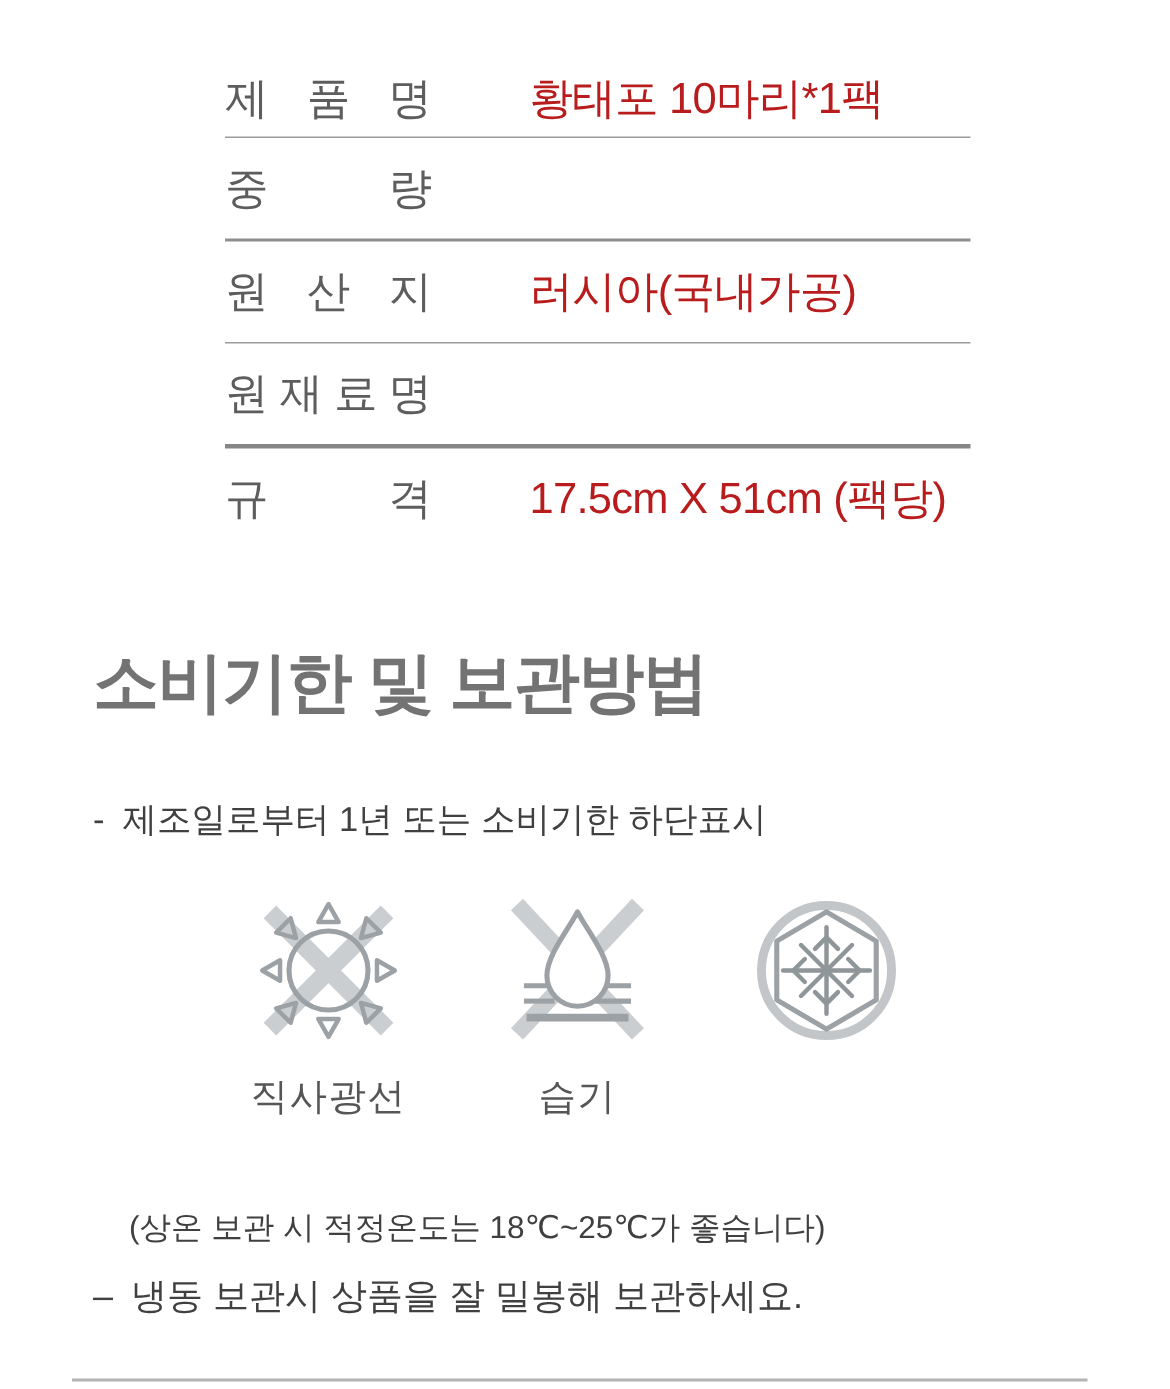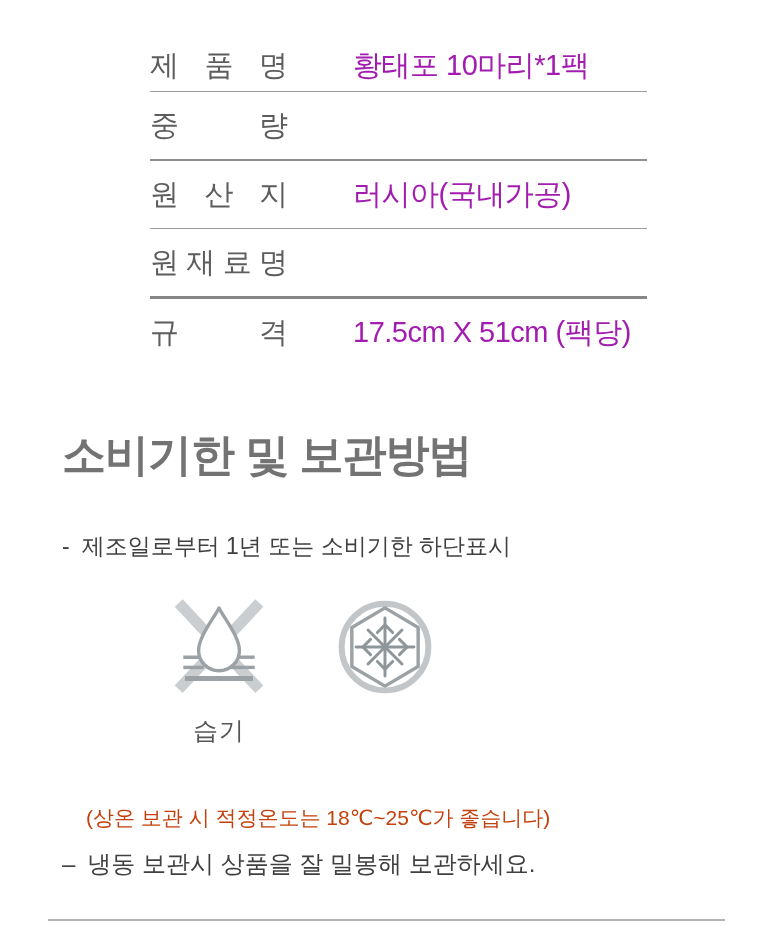--- a/index.html
+++ b/index.html
@@ -15,36 +15,36 @@
   .spec-row{display:flex;align-items:center;height:67px;white-space:nowrap;}
   .spec-row.first{height:51px;}
   .spec-row.thin{border-bottom:1px solid #9c9c9c;}
   .spec-row.mid{border-bottom:2px solid #8e8e8e;}
   .spec-row.thick{border-bottom:3px solid #868686;}
   .spec-label{
     width:138px;display:flex;justify-content:space-between;
     font-size:29px;color:#5d5d5d;flex-shrink:0;
   }
   .spec-value{
-    margin-left:65px;font-size:29px;color:#a21caf;font-weight:500;
+    margin-left:65px;font-size:29px;color:#b91c1c;font-weight:500;
     letter-spacing:-0.5px;
   }
 
   
   .section-title{
     position:absolute;left:62px;top:426px;
     font-size:44px;font-weight:700;color:#737373;letter-spacing:-1px;
   }
 
   
   .note{position:absolute;left:62px;white-space:nowrap;color:#404040;}
   .note .dash{display:inline-block;margin-right:12px;}
   .note-shelf{top:531px;font-size:23px;}
   .note-storage{top:770px;font-size:23px;}
-  .note-sub{position:absolute;left:86px;top:804px;font-size:21px;color:#c2410c;white-space:nowrap;}
+  .note-sub{position:absolute;left:86px;top:804px;font-size:21px;color:#404040;white-space:nowrap;}
   .note-frozen{top:848px;font-size:24px;}
 
   
   .icons-row{position:absolute;left:160px;top:596px;display:flex;gap:48px;}
   .icon-block{width:118px;display:flex;flex-direction:column;align-items:center;}
   .icon-block svg{width:102px;height:102px;display:block;}
   .icon-label{
     margin-top:16px;font-size:25px;color:#565656;font-weight:500;letter-spacing:1px;
   }
 
@@ -99,20 +99,40 @@
   </div>
 
   <div class="section-title">소비기한 및 보관방법</div>
 
   <div class="note note-shelf">
     <span class="dash">-</span><span>제조일로부터 1년 또는 소비기한 하단표시</span>
   </div>
 
   <div class="icons-row">
 
+    <div class="icon-block">
+      <svg viewBox="0 0 120 120">
+        <g stroke="#cbced0" stroke-width="14" stroke-linecap="square">
+          <line x1="19" y1="19" x2="101" y2="101"></line>
+          <line x1="101" y1="19" x2="19" y2="101"></line>
+        </g>
+        <circle cx="60" cy="60" r="31" fill="none" stroke="#9ba1a4" stroke-width="4"></circle>
+        <g fill="none" stroke="#9ba1a4" stroke-width="3.5" stroke-linejoin="round">
+          <path d="M60,8 L52,22 L68,22 Z"></path>
+          <path d="M60,8 L52,22 L68,22 Z" transform="rotate(90 60 60)"></path>
+          <path d="M60,8 L52,22 L68,22 Z" transform="rotate(180 60 60)"></path>
+          <path d="M60,8 L52,22 L68,22 Z" transform="rotate(270 60 60)"></path>
+          <path d="M52,10 L68,10 L60,24 Z" transform="rotate(45 60 60)"></path>
+          <path d="M52,10 L68,10 L60,24 Z" transform="rotate(135 60 60)"></path>
+          <path d="M52,10 L68,10 L60,24 Z" transform="rotate(225 60 60)"></path>
+          <path d="M52,10 L68,10 L60,24 Z" transform="rotate(315 60 60)"></path>
+        </g>
+      </svg>
+      <div class="icon-label">직사광선</div>
+    </div>
 
     <div class="icon-block">
       <svg viewBox="0 0 120 120">
         <g stroke="#cbced0" stroke-width="13" stroke-linecap="square">
           <line x1="17" y1="13" x2="103" y2="105"></line>
           <line x1="103" y1="13" x2="17" y2="105"></line>
         </g>
         <g stroke="#9ba1a4" stroke-width="4">
           <line x1="18" y1="72" x2="62" y2="72"></line>
           <line x1="70" y1="72" x2="102" y2="72"></line>

